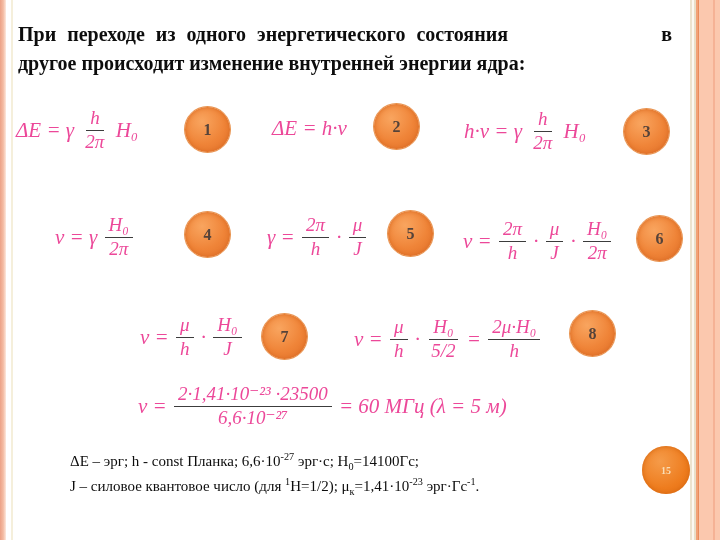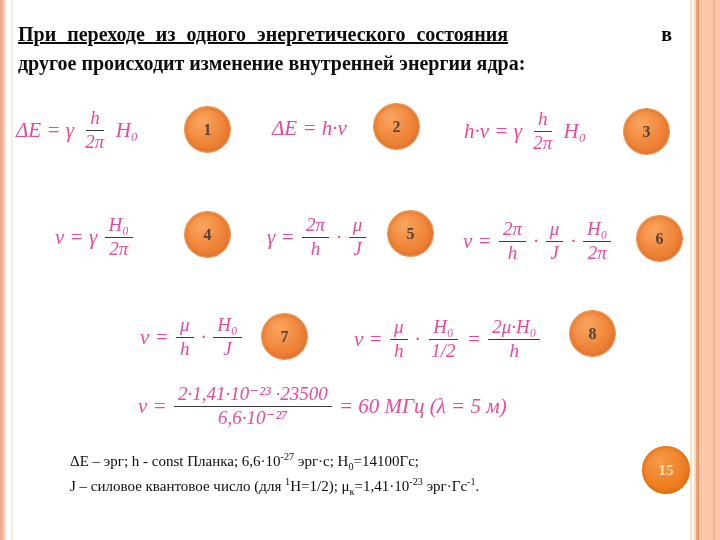--- a/index.html
+++ b/index.html
@@ -19,40 +19,40 @@
       #e9dfc9 6px,#e9dfc9 8px,
       #f2a277 8px,#f2a277 10px,
       #e98c5c 10px,#e98c5c 11px,
       #fbc8ae 11px,#fbc8ae 25px,
       #f5b295 25px,#f5b295 27px,
       #fbc8ae 27px,#fbc8ae 32px);}
   
   .title{position:absolute;left:18px;top:20px;width:654px;font-weight:bold;
     font-size:20px;color:#0d0d0d;line-height:29px;}
   .title-line1{display:flex;justify-content:space-between;}
-  .title-line1 .main{word-spacing:6px;text-decoration:underline;}
+  .title-line1 .main{word-spacing:6px;}
   
   .formula{position:absolute;display:flex;align-items:center;height:62px;
     font-style:italic;font-size:21px;color:#ec4899;}
   .formula span{white-space:pre;}
   .frac{display:inline-flex;flex-direction:column;align-items:center;margin:0 2px;
     font-size:19px;line-height:1.2;}
   .frac .num{padding:0 4px;border-bottom:1.5px solid #3c3c3c;}
   .frac .den{padding:0 4px;}
   
   .badge{position:absolute;width:45px;height:45px;border-radius:50%;
     background:radial-gradient(circle at 38% 32%,#f9a55f,#ef8438 55%,#e0702b);
     box-shadow:0 0 0 1px #e8934f, inset 0 0 5px #d96a20;
     display:flex;align-items:center;justify-content:center;
     font-size:16px;font-weight:bold;font-style:normal;color:#55433a;}
   .page-badge{position:absolute;left:642px;top:446px;width:48px;height:48px;border-radius:50%;
     background:radial-gradient(circle at 38% 32%,#f59b49,#ee7d1f 60%,#e46f15);
     box-shadow:inset 0 0 5px #d4660f;
     display:flex;align-items:center;justify-content:center;
-    font-size:15px;font-weight:bold;color:#f9ddb5;}
+    font-size:10px;font-weight:bold;color:#f9ddb5;}
   
   .notes{position:absolute;left:70px;top:449px;width:575px;font-size:15px;
     line-height:25px;color:#0d0d0d;}
   .notes sup,.formula sup{font-size:68%;vertical-align:super;line-height:0;}
   .notes sub,.formula sub{font-size:68%;vertical-align:sub;line-height:0;}
   
   #f1{left:16px;top:99px;}   #b1{left:185px;top:107px;}
   #f2{left:272px;top:97px;text-align:right;}  #b2{left:374px;top:104px;}
   #f3{left:464px;top:100px;} #b3{left:624px;top:109px;}
   #f4{left:55px;top:206px;}  #b4{left:185px;top:212px;}
@@ -126,21 +126,21 @@
       <span class="frac"><span class="num">μ</span><span class="den">h</span></span>
       <span> · </span>
       <span class="frac"><span class="num">H₀</span><span class="den">J</span></span>
     </div>
   <div class="badge" id="b7">7</div>
 
   <div class="formula" id="f8">
       <span>ν = </span>
       <span class="frac"><span class="num">μ</span><span class="den">h</span></span>
       <span> · </span>
-      <span class="frac"><span class="num">H₀</span><span class="den">1/2</span></span>
+      <span class="frac"><span class="num">H₀</span><span class="den">5/2</span></span>
       <span> = </span>
       <span class="frac"><span class="num">2μ·H₀</span><span class="den">h</span></span>
     </div>
   <div class="badge" id="b8">8</div>
 
   <div class="formula" id="f9">
       <span>ν = </span>
       <span class="frac"><span class="num">2·1,41·10⁻²³ ·23500</span><span class="den">6,6·10⁻²⁷</span></span>
       <span> = 60 МГц (λ = 5 м)</span>
     </div>

